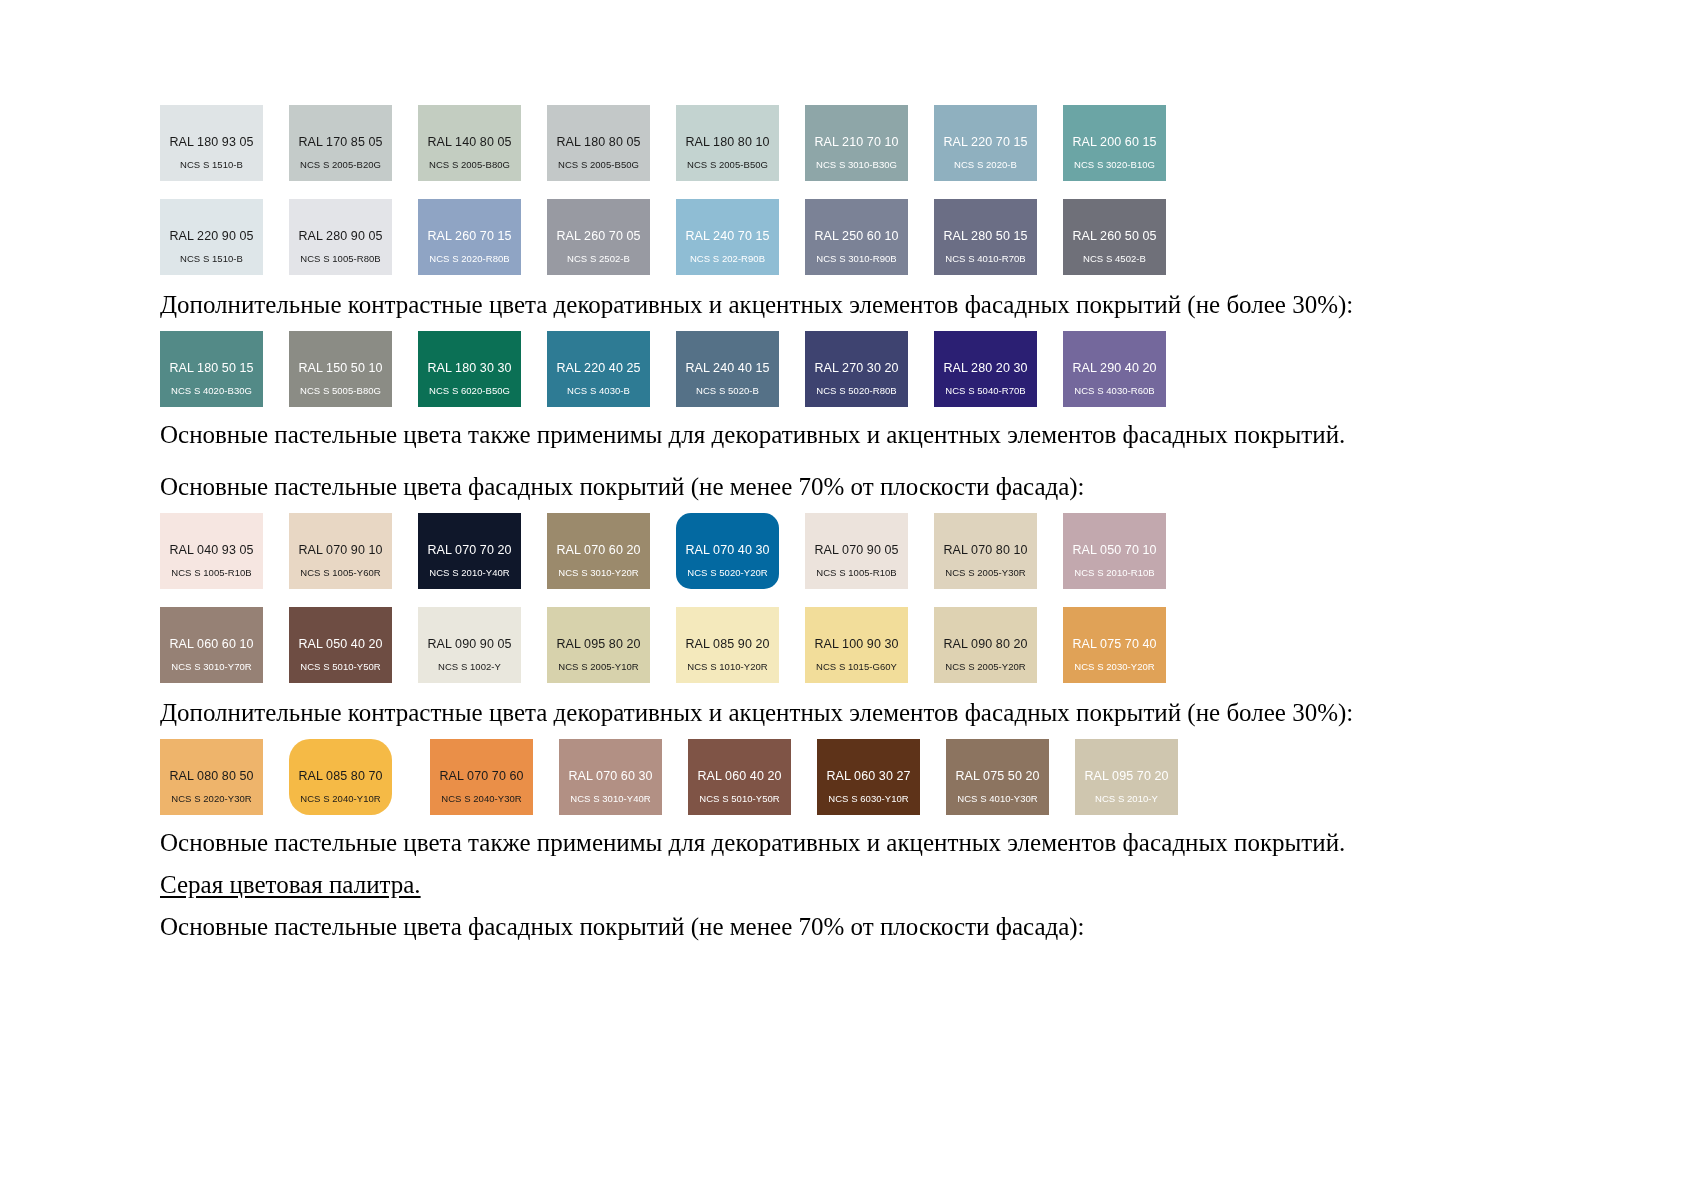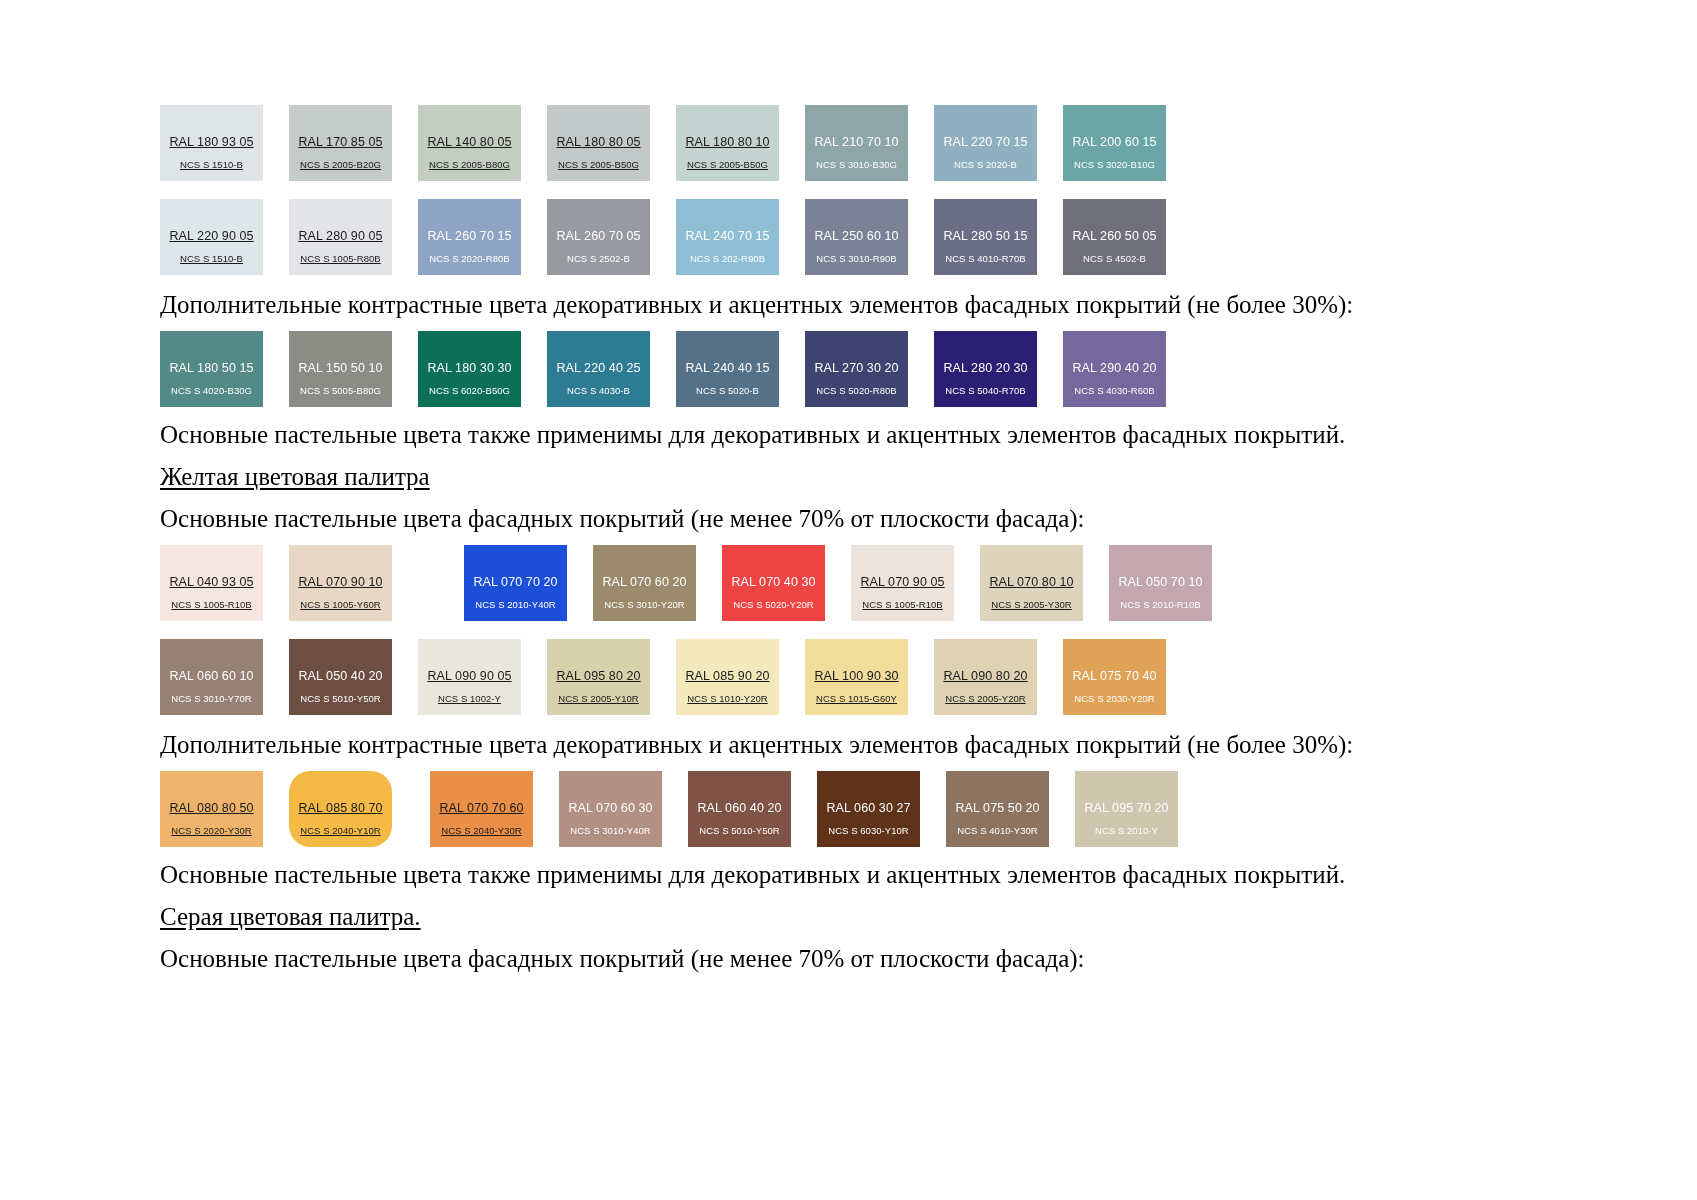--- a/index.html
+++ b/index.html
@@ -62,21 +62,21 @@
     font-size: 9.5px;
     line-height: 1;
     letter-spacing: 0.05px;
     white-space: nowrap;
     position: absolute;
     left: 0; right: 0;
     top: 55px;
     text-align: center;
   }
   .swatch.dark .ral, .swatch.dark .ncs { color: #ffffff; }
-  .swatch.light .ral, .swatch.light .ncs { color: #1a1a1a; text-decoration: underline; }
+  .swatch.light .ral, .swatch.light .ncs { color: #1a1a1a; }
 
   .row-gap-sm { height: 18px; }
 
   
   p.para {
     font-family: "Liberation Serif", serif;
     font-size: 25px;
     line-height: 1.28;
     margin: 0;
     padding: 0;
@@ -207,43 +207,42 @@
         </div>
         <div class="swatch dark" style="background: rgb(116, 104, 156);">
           <span class="ral">RAL 290 40 20</span>
           <span class="ncs">NCS S 4030-R60B</span>
         </div>
       </div>
 
     <div class="p-gap-c"></div>
     <p class="para">Основные пастельные цвета также применимы для декоративных и акцентных элементов фасадных покрытий.</p>
     <div class="p-gap-b"></div>
-    <p class="heading-underline">Желтая цветовая палитра</p>
     <div class="p-gap-b"></div>
     <p class="para">Основные пастельные цвета фасадных покрытий (не менее 70% от плоскости фасада):</p>
     <div class="p-gap-b"></div>
 
     <div class="swatch-row">
         <div class="swatch light" style="background: rgb(246, 230, 225);">
           <span class="ral">RAL 040 93 05</span>
           <span class="ncs">NCS S 1005-R10B</span>
         </div>
         <div class="swatch light" style="background: rgb(232, 215, 196);">
           <span class="ral">RAL 070 90 10</span>
           <span class="ncs">NCS S 1005-Y60R</span>
         </div>
-        <div class="swatch dark" style="background: #1d4ed8; margin-left: 46px;">
+        <div class="swatch dark" style="background: #0f172a;">
           <span class="ral">RAL 070 70 20</span>
           <span class="ncs">NCS S 2010-Y40R</span>
         </div>
         <div class="swatch dark" style="background: rgb(155, 138, 108);">
           <span class="ral">RAL 070 60 20</span>
           <span class="ncs">NCS S 3010-Y20R</span>
         </div>
-        <div class="swatch dark" style="background: #ef4444;">
+        <div class="swatch dark" style="background: #0369a1; border-radius: 15px;">
           <span class="ral">RAL 070 40 30</span>
           <span class="ncs">NCS S 5020-Y20R</span>
         </div>
         <div class="swatch light" style="background: rgb(236, 227, 220);">
           <span class="ral">RAL 070 90 05</span>
           <span class="ncs">NCS S 1005-R10B</span>
         </div>
         <div class="swatch light" style="background: rgb(222, 211, 189);">
           <span class="ral">RAL 070 80 10</span>
           <span class="ncs">NCS S 2005-Y30R</span>

